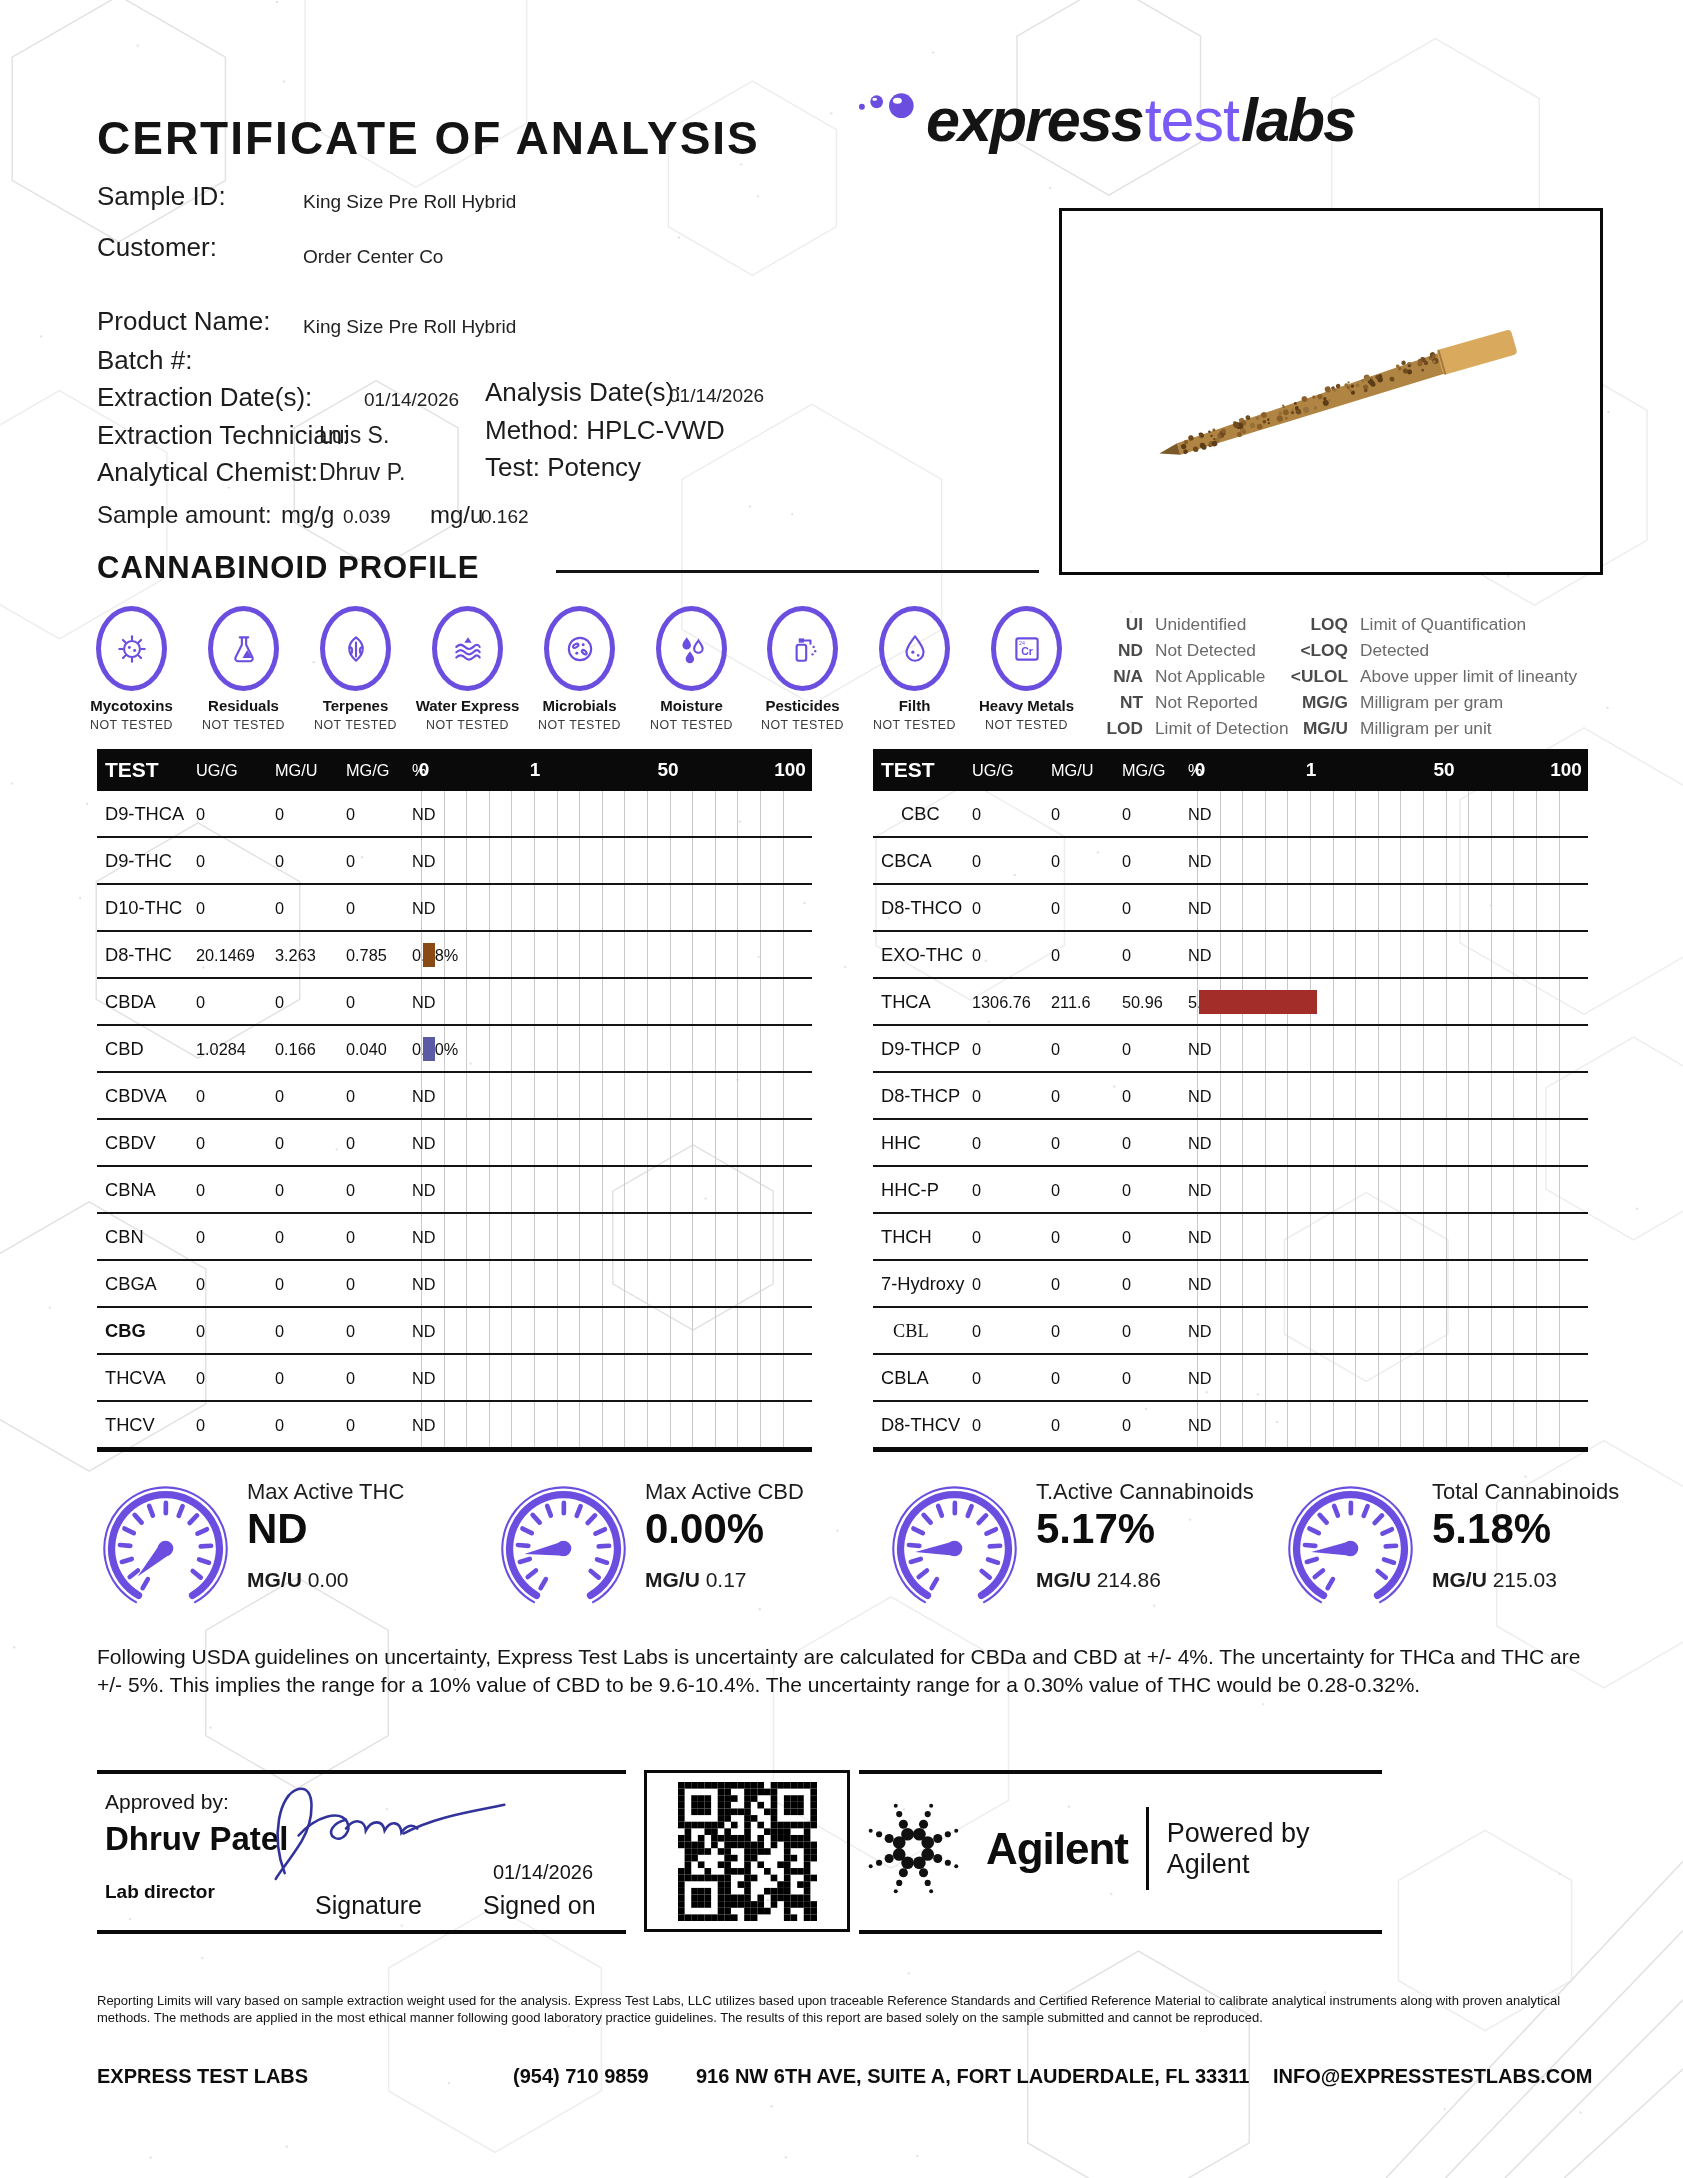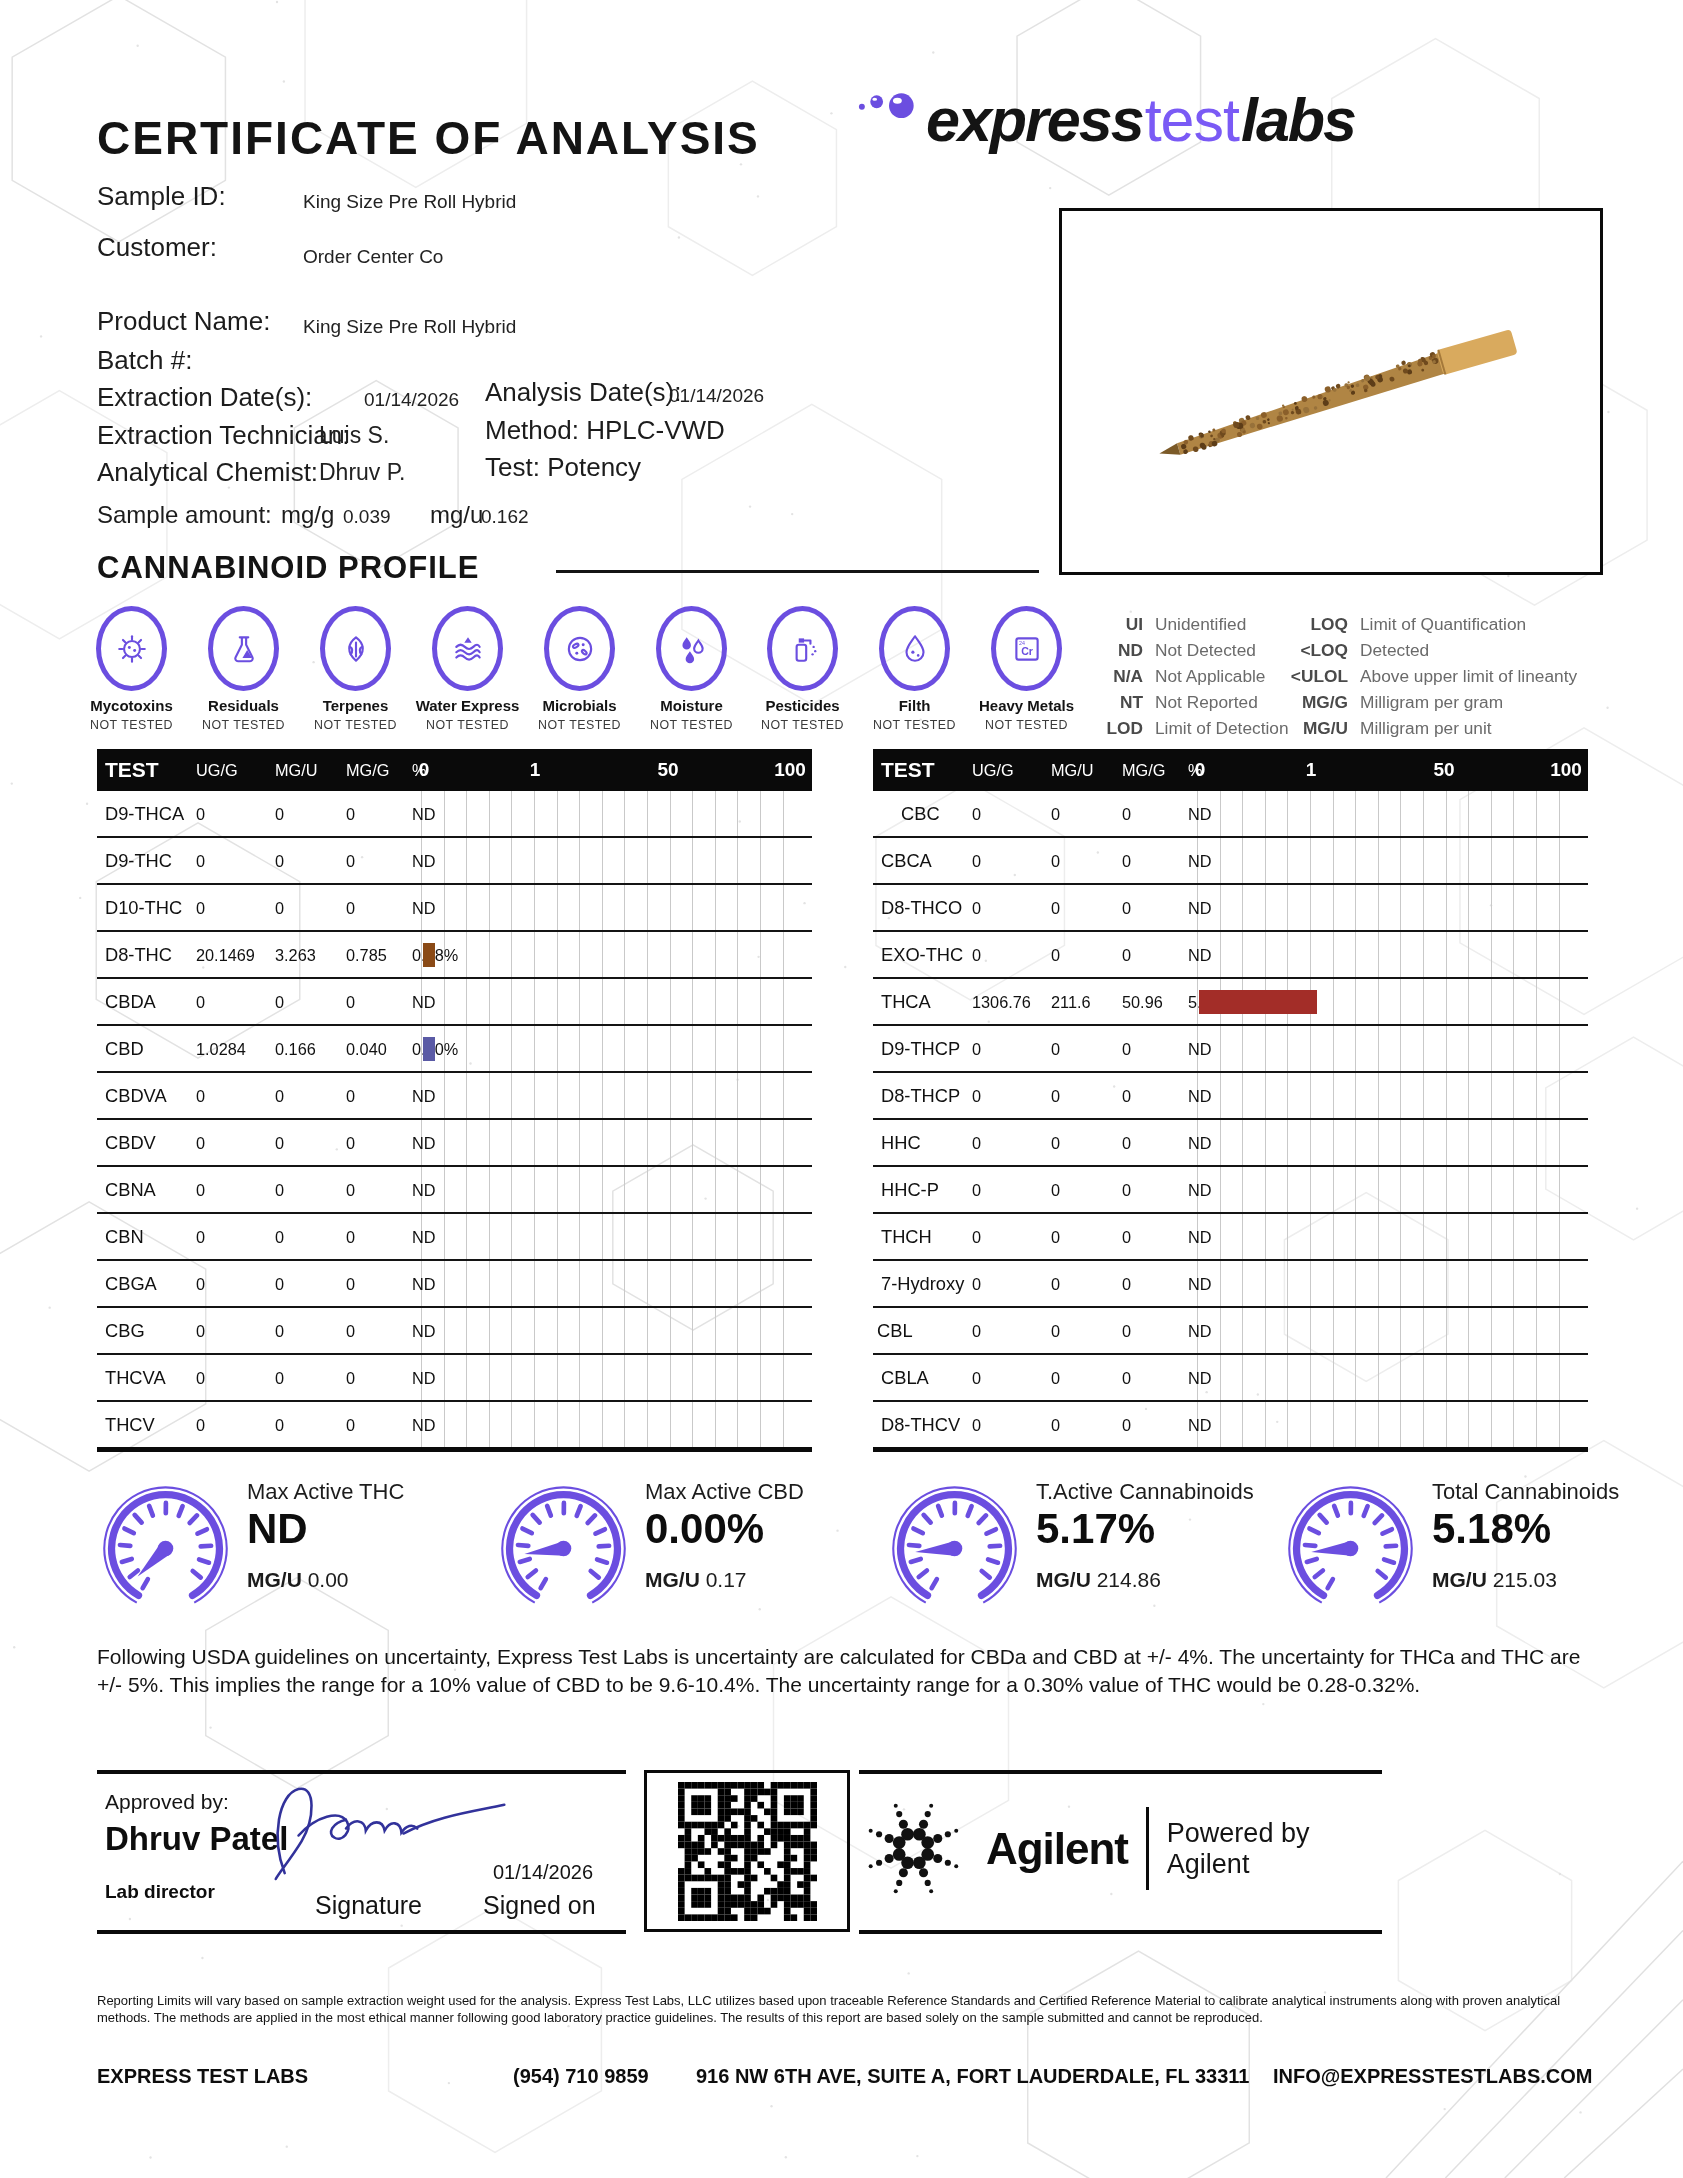--- a/index.html
+++ b/index.html
@@ -612,21 +612,21 @@
           <span style="left: 315px;">ND</span>
         </div>
         <div class="t-row">
           <span class="cell-test" style="left: 8px;">CBGA</span>
           <span style="left: 99px;">0</span>
           <span style="left: 178px;">0</span>
           <span style="left: 249px;">0</span>
           <span style="left: 315px;">ND</span>
         </div>
         <div class="t-row">
-          <span class="cell-test" style="left: 8px;">CBG</span>
+          <span class="cell-test" style="left: 8px; font-weight: bold;">CBG</span>
           <span style="left: 99px;">0</span>
           <span style="left: 178px;">0</span>
           <span style="left: 249px;">0</span>
           <span style="left: 315px;">ND</span>
         </div>
         <div class="t-row">
           <span class="cell-test" style="left: 8px;">THCVA</span>
           <span style="left: 99px;">0</span>
           <span style="left: 178px;">0</span>
           <span style="left: 249px;">0</span>
@@ -727,21 +727,21 @@
           <span style="left: 315px;">ND</span>
         </div>
         <div class="t-row">
           <span class="cell-test" style="left: 8px;">7-Hydroxy</span>
           <span style="left: 99px;">0</span>
           <span style="left: 178px;">0</span>
           <span style="left: 249px;">0</span>
           <span style="left: 315px;">ND</span>
         </div>
         <div class="t-row">
-          <span class="cell-test" style="left: 4px;">CBL</span>
+          <span class="cell-test" style="left: 20px; font-family: Liberation Serif, serif;">CBL</span>
           <span style="left: 99px;">0</span>
           <span style="left: 178px;">0</span>
           <span style="left: 249px;">0</span>
           <span style="left: 315px;">ND</span>
         </div>
         <div class="t-row">
           <span class="cell-test" style="left: 8px;">CBLA</span>
           <span style="left: 99px;">0</span>
           <span style="left: 178px;">0</span>
           <span style="left: 249px;">0</span>

